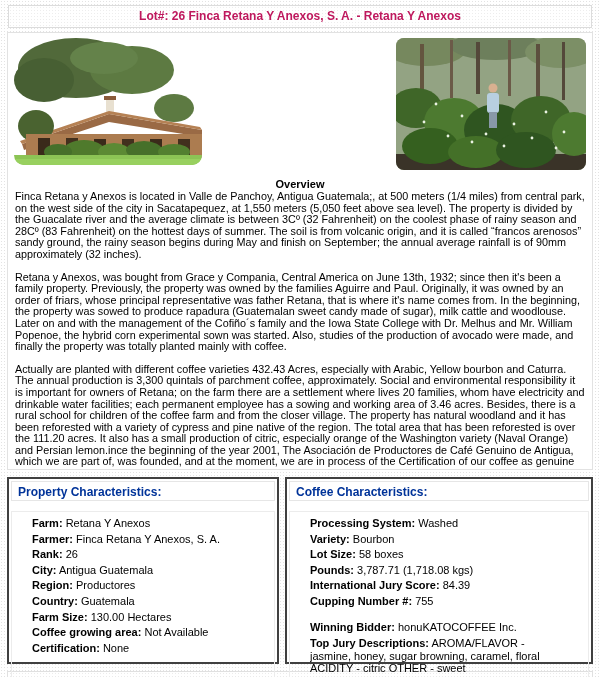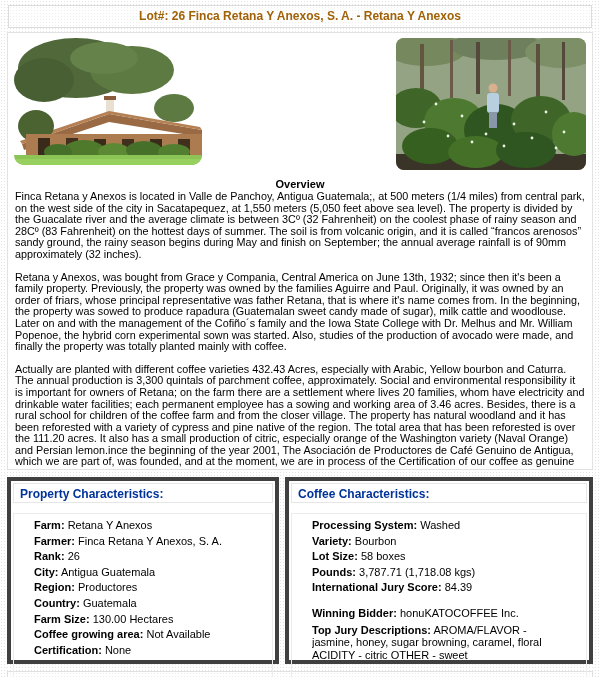--- a/index.html
+++ b/index.html
@@ -10,37 +10,37 @@
     background-size:3px 3px;
     font-family:"Liberation Sans", sans-serif;
     color:#000;
   }
   .header-box{
     margin:5px 8px 0;
     border:1px solid #dcdcdc;
     background:rgba(255,255,255,0.35);
     height:21px;line-height:21px;
     text-align:center;
-    font-size:12px;font-weight:bold;color:#a16207;
+    font-size:12px;font-weight:bold;color:#be185d;
   }
   .main-box{
     margin:4px 7px 0;
     border:1px solid #e2e2e2;
     background:#fff;
     padding:3px 5px 4px;
     height:438px;box-sizing:border-box;overflow:hidden;
   }
   .photos{display:flex;justify-content:space-between;align-items:flex-start;padding:2px 1px 0;}
   .photo{display:block;}
   .photo.left{border-radius:10px;}
   .photo.right{border-radius:8px;}
   .overview-heading{font-size:11px;font-weight:bold;margin:8px 2px 1px;text-align:center;}
   .main-box p{font-size:10.8px;line-height:11.6px;margin:0 2px 11px;}
   .cols{margin:7px 7px 0;display:flex;gap:6px;height:187px;}
-  .col{border:4px solid #404040;background:#fff;padding:2px;box-sizing:border-box;}
+  .col{border:2px solid #404040;background:#fff;padding:2px;box-sizing:border-box;}
   .col.left{width:272px;flex:none;}
   .col.right{flex:1;min-width:0;}
   .col-header{
     border:1px solid #e6e6e6;
     padding:3px 6px 2px;
     font-size:12px;font-weight:bold;color:#003399;
     height:20px;box-sizing:border-box;
   }
   .col-body{
     border:1px solid #ececec;
@@ -157,20 +157,21 @@
   </div>
 
   <div class="col right">
     <div class="col-header">Coffee Characteristics:</div>
     <div class="col-body">
       <div class="row"><span class="lbl">Processing System:</span> <span>Washed</span></div>
       <div class="row"><span class="lbl">Variety:</span> <span>Bourbon</span></div>
       <div class="row"><span class="lbl">Lot Size:</span> <span>58 boxes</span></div>
       <div class="row"><span class="lbl">Pounds:</span> <span>3,787.71 (1,718.08 kgs)</span></div>
       <div class="row"><span class="lbl">International Jury Score:</span> <span>84.39</span></div>
+      <div class="row"><span class="lbl">Cupping Number #:</span> <span>755</span></div>
       <div class="spacer"></div>
       <div class="row"><span class="lbl">Winning Bidder:</span> <span>honuKATOCOFFEE Inc.</span></div>
       <div class="row wrap"><span class="lbl">Top Jury Descriptions:</span> <span>AROMA/FLAVOR - jasmine, honey, sugar browning, caramel, floral ACIDITY - citric OTHER - sweet</span></div>
     </div>
   </div>
 </div>
 
 <div class="bottom-band"></div>
 
 </body></html>

